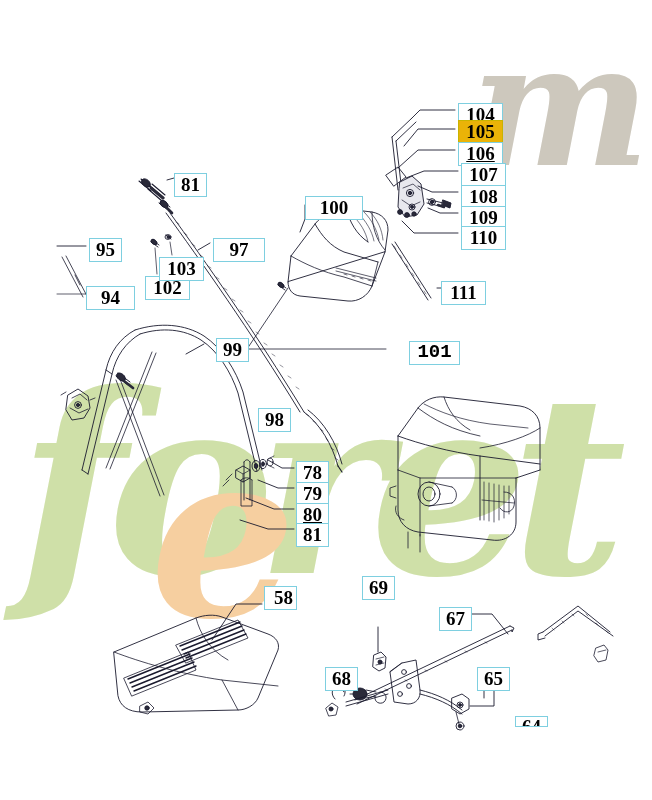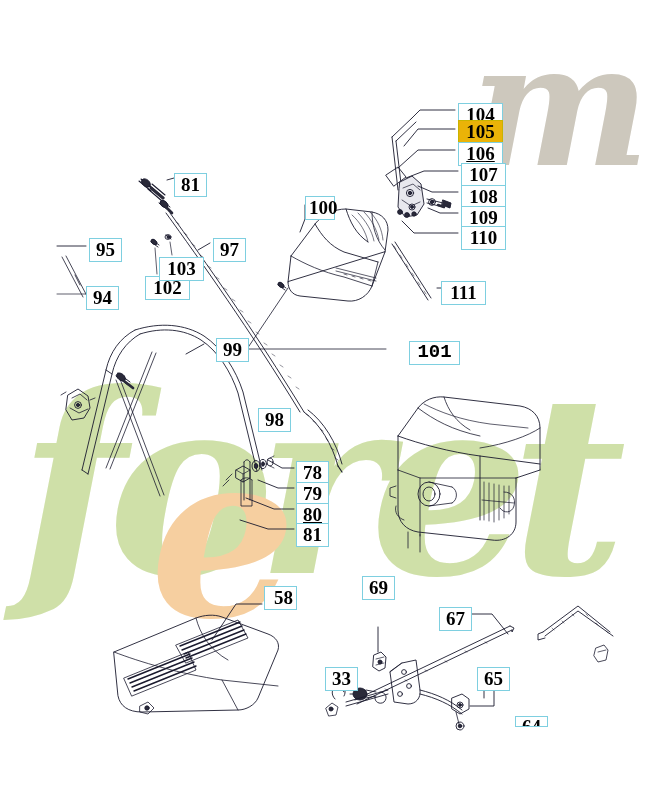--- a/index.html
+++ b/index.html
@@ -334,43 +334,43 @@
         <path d="M552 628 l2 2 M562 621 l2 2 M572 614 l2 2
                  M586 614 l2 2 M596 623 l2 2 M606 631 l2 2" stroke-width="0.5"></path>
         <path d="M596 648 l8 -3 l4 5 l-2 10 l-8 2 l-4 -6 z" stroke-width="0.8"></path>
         <path d="M598 652 l8 -2" stroke-width="0.7"></path>
       </g>
 
     </g>
   </svg>
 
   <div id="labels">
-      <div class="lbl" style="left: 86px; top: 286px; width: 33px;">94</div>
+      <div class="lbl" style="left: 86px; top: 286px; width: 49px;">94</div>
       <div class="lbl" style="left: 89px; top: 238px; width: 33px;">95</div>
       <div class="lbl" style="left: 174px; top: 173px; width: 33px;">81</div>
-      <div class="lbl" style="left: 213px; top: 238px; width: 33px;">97</div>
+      <div class="lbl" style="left: 213px; top: 238px; width: 52px;">97</div>
       <div class="lbl" style="left: 258px; top: 408px; width: 33px;">98</div>
       <div class="lbl" style="left: 216px; top: 338px; width: 33px;">99</div>
-      <div class="lbl" style="left: 305px; top: 196px; width: 30px;">100</div>
+      <div class="lbl" style="left: 305px; top: 196px; width: 58px;">100</div>
       <div class="lbl" style="left: 409px; top: 341px; width: 51px; font-family: Liberation Mono, monospace;">101</div>
       <div class="lbl" style="left: 145px; top: 276px; width: 45px;">102</div>
       <div class="lbl" style="left: 159px; top: 257px; width: 45px;">103</div>
       <div class="lbl" style="left: 458px; top: 103px; width: 45px;">104</div>
       <div class="lbl hl" style="left: 458px; top: 120px; width: 45px;">105</div>
       <div class="lbl" style="left: 458px; top: 142px; width: 45px; text-decoration: underline;">106</div>
       <div class="lbl" style="left: 461px; top: 163px; width: 45px; text-align: center;">107</div>
       <div class="lbl" style="left: 461px; top: 185px; width: 45px;">108</div>
       <div class="lbl" style="left: 461px; top: 206px; width: 45px;">109</div>
       <div class="lbl" style="left: 461px; top: 226px; width: 45px;">110</div>
       <div class="lbl" style="left: 441px; top: 281px; width: 45px;">111</div>
       <div class="lbl" style="left: 296px; top: 461px; width: 33px;">78</div>
       <div class="lbl" style="left: 296px; top: 482px; width: 33px;">79</div>
       <div class="lbl" style="left: 296px; top: 503px; width: 33px; text-decoration: underline;">80</div>
       <div class="lbl" style="left: 296px; top: 523px; width: 33px;">81</div>
       <div class="lbl" style="left: 264px; top: 586px; width: 33px; text-align: right;">58</div>
       <div class="lbl" style="left: 362px; top: 576px; width: 33px;">69</div>
       <div class="lbl" style="left: 433px; top: 607px; width: 33px; margin-left: 6px;">67</div>
-      <div class="lbl" style="left: 325px; top: 667px; width: 33px;">33</div>
+      <div class="lbl" style="left: 325px; top: 667px; width: 33px;">68</div>
       <div class="lbl" style="left: 477px; top: 667px; width: 33px;">65</div>
       <div class="lbl clip" style="left: 515px; top: 716px; width: 33px;">64</div>
     </div>
 
 </div>
 
 </body></html>

